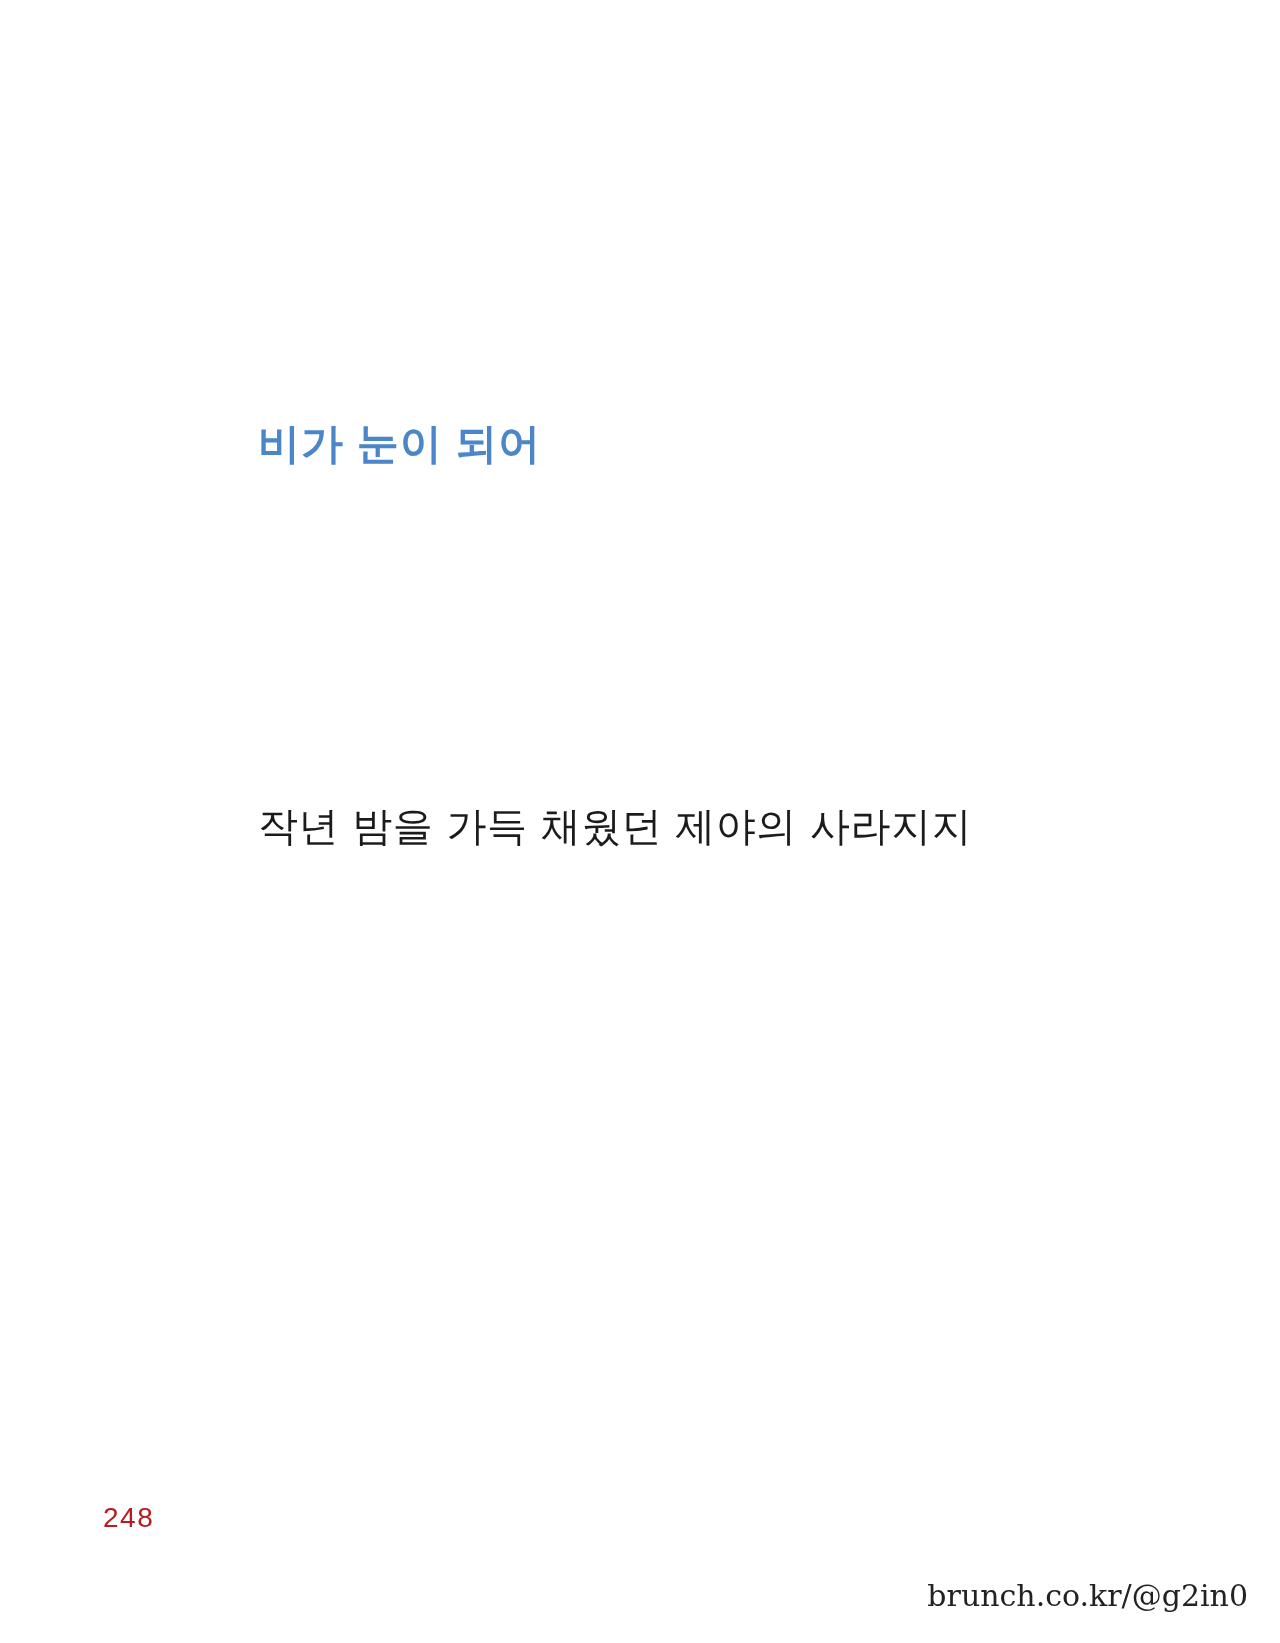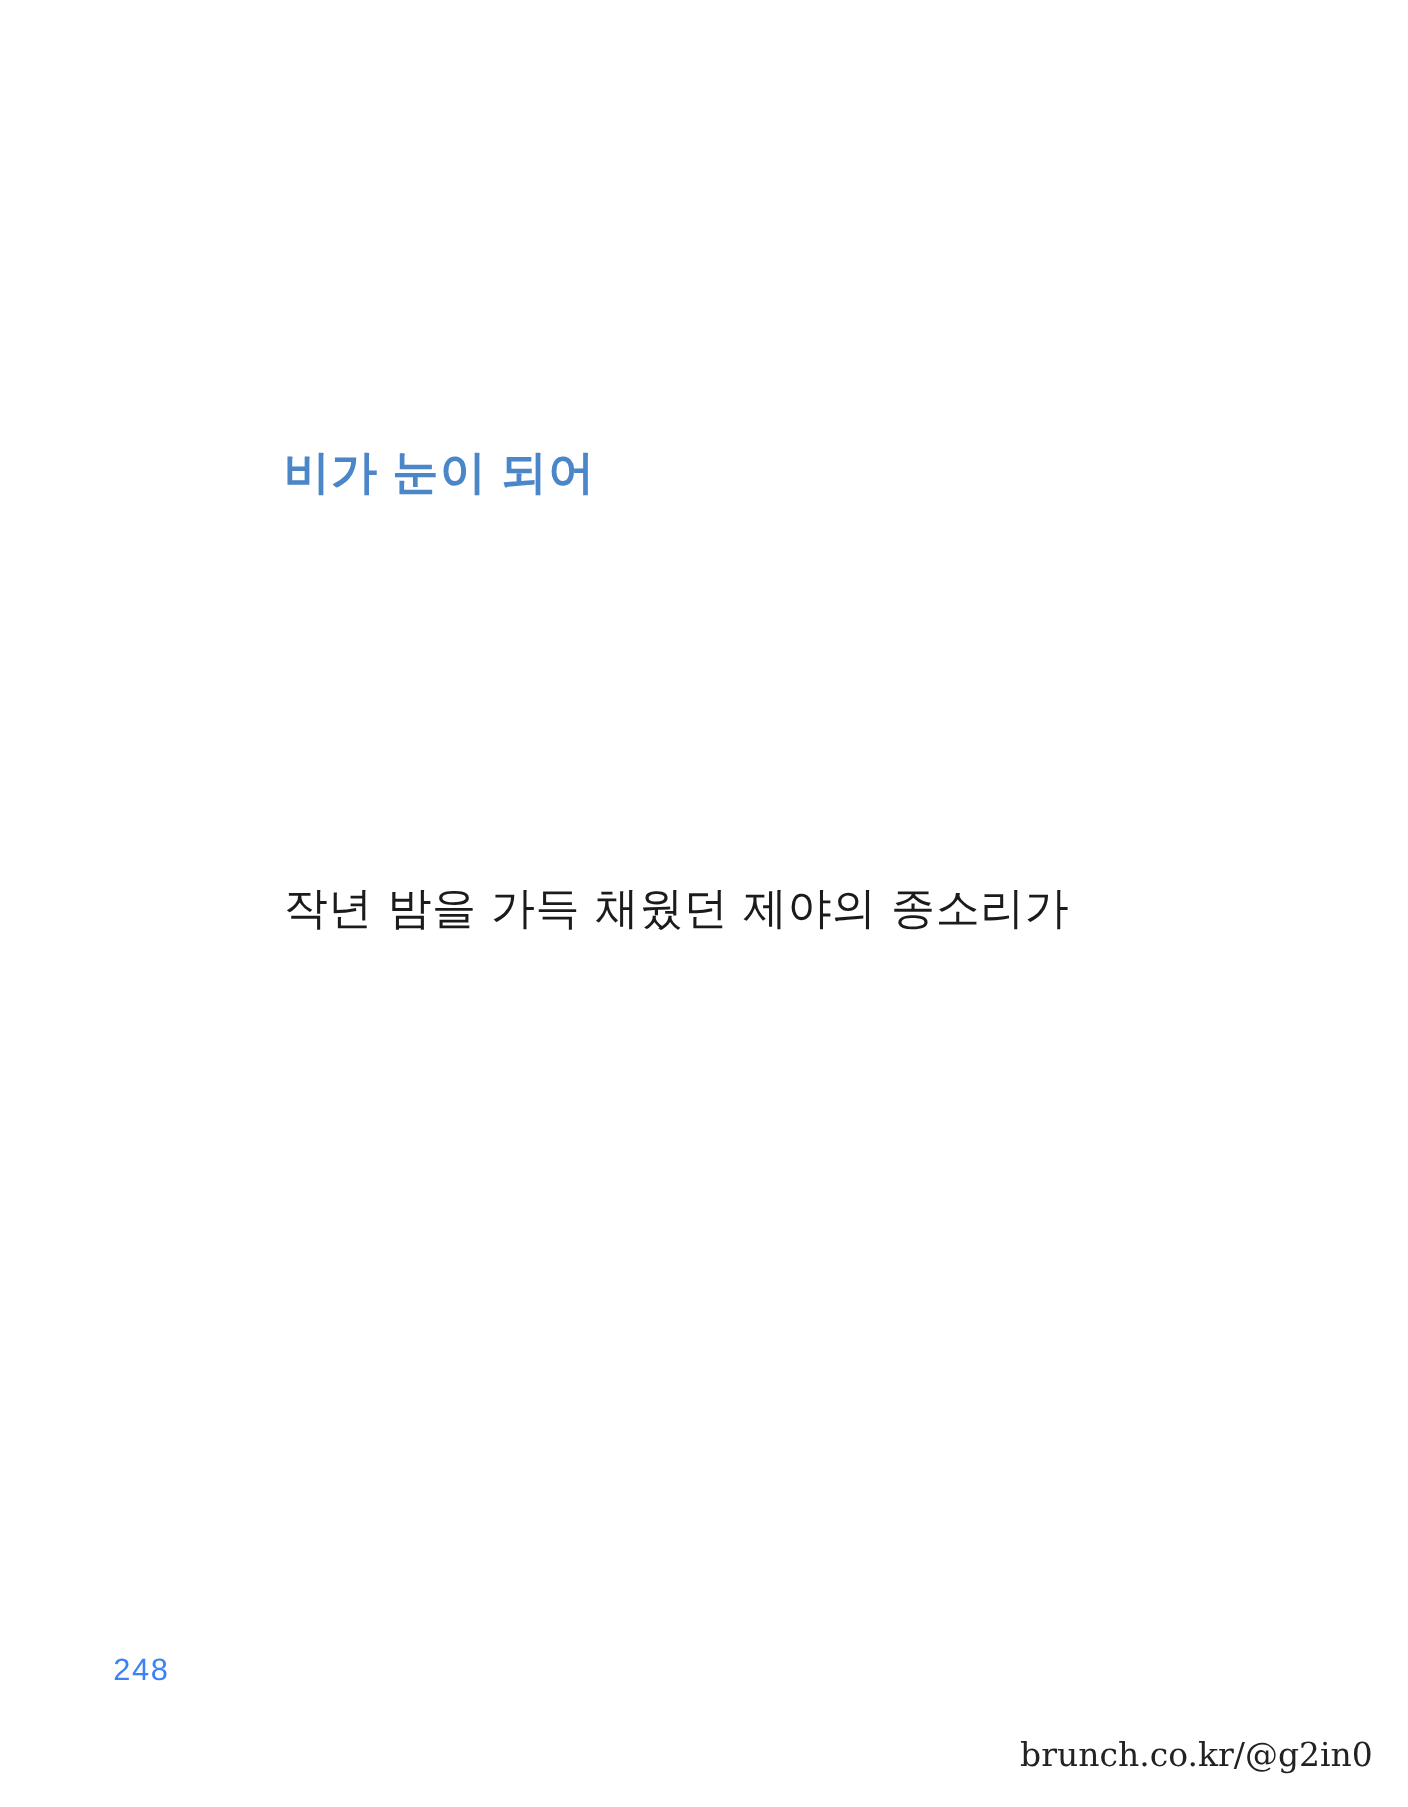--- a/index.html
+++ b/index.html
@@ -11,21 +11,21 @@
     position: relative;
     width: 1280px;
     height: 1643px;
     background: #ffffff;
     overflow: hidden;
     font-family: "DejaVu Serif", serif;
   }
   .poem-title {
     position: absolute;
     left: 258px;
-    top: 406px;
+    top: 420px;
     margin: 0;
     font-family: "Liberation Sans", sans-serif;
     font-weight: 700;
     font-size: 42px;
     line-height: 1.15;
     letter-spacing: 1px;
     color: #4a86c8;
   }
   .stanza {
     position: absolute;
@@ -43,21 +43,21 @@
   }
   .stanza-1 { top: 566px; }
   .stanza-2 { top: 790px; }
   .page-number {
     position: absolute;
     left: 103px;
     top: 1502px;
     font-family: "Liberation Sans", sans-serif;
     font-size: 28px;
     letter-spacing: 1.5px;
-    color: #3b82f6;
+    color: #b91c1c;
   }
   .footer-url {
     position: absolute;
     right: 32px;
     top: 1578px;
     font-family: "DejaVu Serif", serif;
     font-size: 30px;
     color: #222222;
     margin-left: 20px;
   }
@@ -66,20 +66,20 @@
 <body>
 
 <div class="page">
 
   <h1 class="poem-title">비가 눈이 되어</h1>
 
   <div class="stanza stanza-1">
   </div>
 
   <div class="stanza stanza-2">
-    <p>작년 밤을 가득 채웠던 제야의 종소리가</p>
+    <p>작년 밤을 가득 채웠던 제야의 사라지지</p>
   </div>
 
   <div class="page-number">248</div>
 
   <div class="footer-url">brunch.co.kr/@g2in0</div>
 
 </div>
 
 </body></html>

